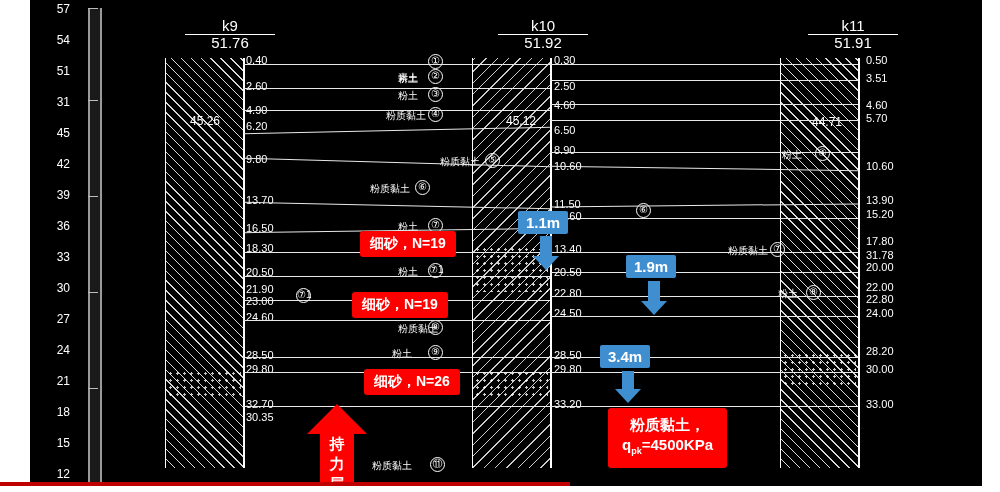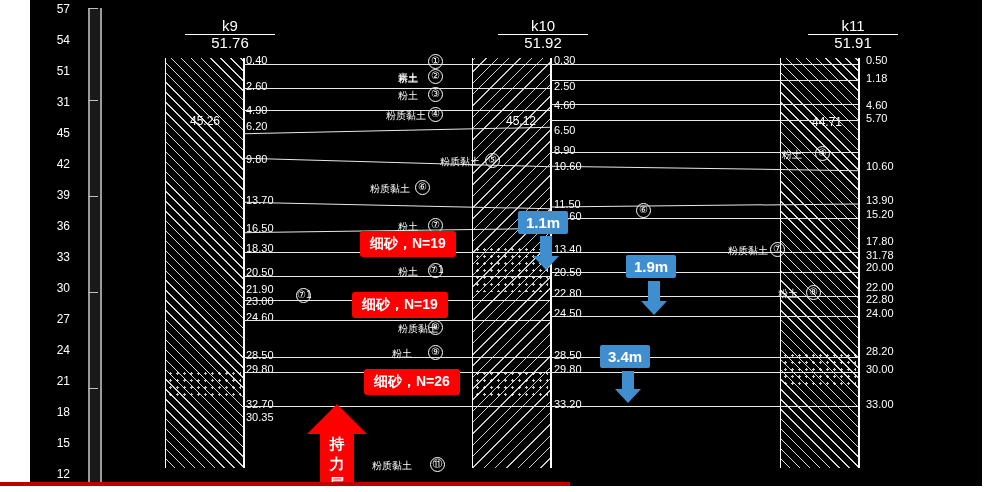--- a/index.html
+++ b/index.html
@@ -186,21 +186,21 @@
   <div class="colhdr" style="left:808px;top:18px;width:90px">
     <span class="underline">k11</span>
     <span>51.91</span>
   </div>
 
   <div class="strip hatch-diag" style="left:780px;top:58px;width:78px;height:410px"></div>
   <div class="strip" style="left:858px;top:58px;width:0;height:410px"></div>
   <div class="hatch-dots" style="position:absolute;left:782px;top:352px;width:74px;height:36px;opacity:.9"></div>
 
   <div class="dep" style="left:866px;top:54px">0.50</div>
-  <div class="dep" style="left:866px;top:72px">1.18</div>
+  <div class="dep" style="left:866px;top:72px">3.51</div>
   <div class="dep" style="left:866px;top:99px">4.60</div>
   <div class="dep" style="left:866px;top:112px">5.70</div>
   <div class="dep" style="left:866px;top:160px">10.60</div>
   <div class="dep" style="left:866px;top:194px">13.90</div>
   <div class="dep" style="left:866px;top:208px">15.20</div>
   <div class="dep" style="left:866px;top:235px">17.80</div>
   <div class="dep" style="left:866px;top:249px">31.78</div>
   <div class="dep" style="left:866px;top:261px">20.00</div>
   <div class="dep" style="left:866px;top:281px">22.00</div>
   <div class="dep" style="left:866px;top:293px">22.80</div>
@@ -246,20 +246,24 @@
   <div class="hline" style="left:550px;top:357px;width:308px"></div>
   <div class="hline" style="left:550px;top:372px;width:308px"></div>
   <div class="hline" style="left:550px;top:406px;width:308px"></div>
 
   <div class="hatch-dots" style="position:absolute;left:167px;top:370px;width:74px;height:30px;opacity:.85"></div>
 
   <div class="callout" style="left:360px;top:231px">细砂，N=19</div>
   <div class="callout" style="left:352px;top:292px">细砂，N=19</div>
   <div class="callout" style="left:364px;top:369px">细砂，N=26</div>
 
+  <div class="callout big" style="left:608px;top:408px">
+    <div>粉质黏土，</div>
+    <div><span>q</span><sub>pk</sub><span>=4500KPa</span></div>
+  </div>
 
   <div class="bluebox" style="left:518px;top:211px">1.1m</div>
   <div class="bluearrow" style="left:540px;top:236px">
     <div class="shaft" style="height:20px"></div>
     <div class="head" style="top:20px"></div>
   </div>
 
   <div class="bluebox" style="left:626px;top:255px">1.9m</div>
   <div class="bluearrow" style="left:648px;top:281px">
     <div class="shaft" style="height:20px"></div>

